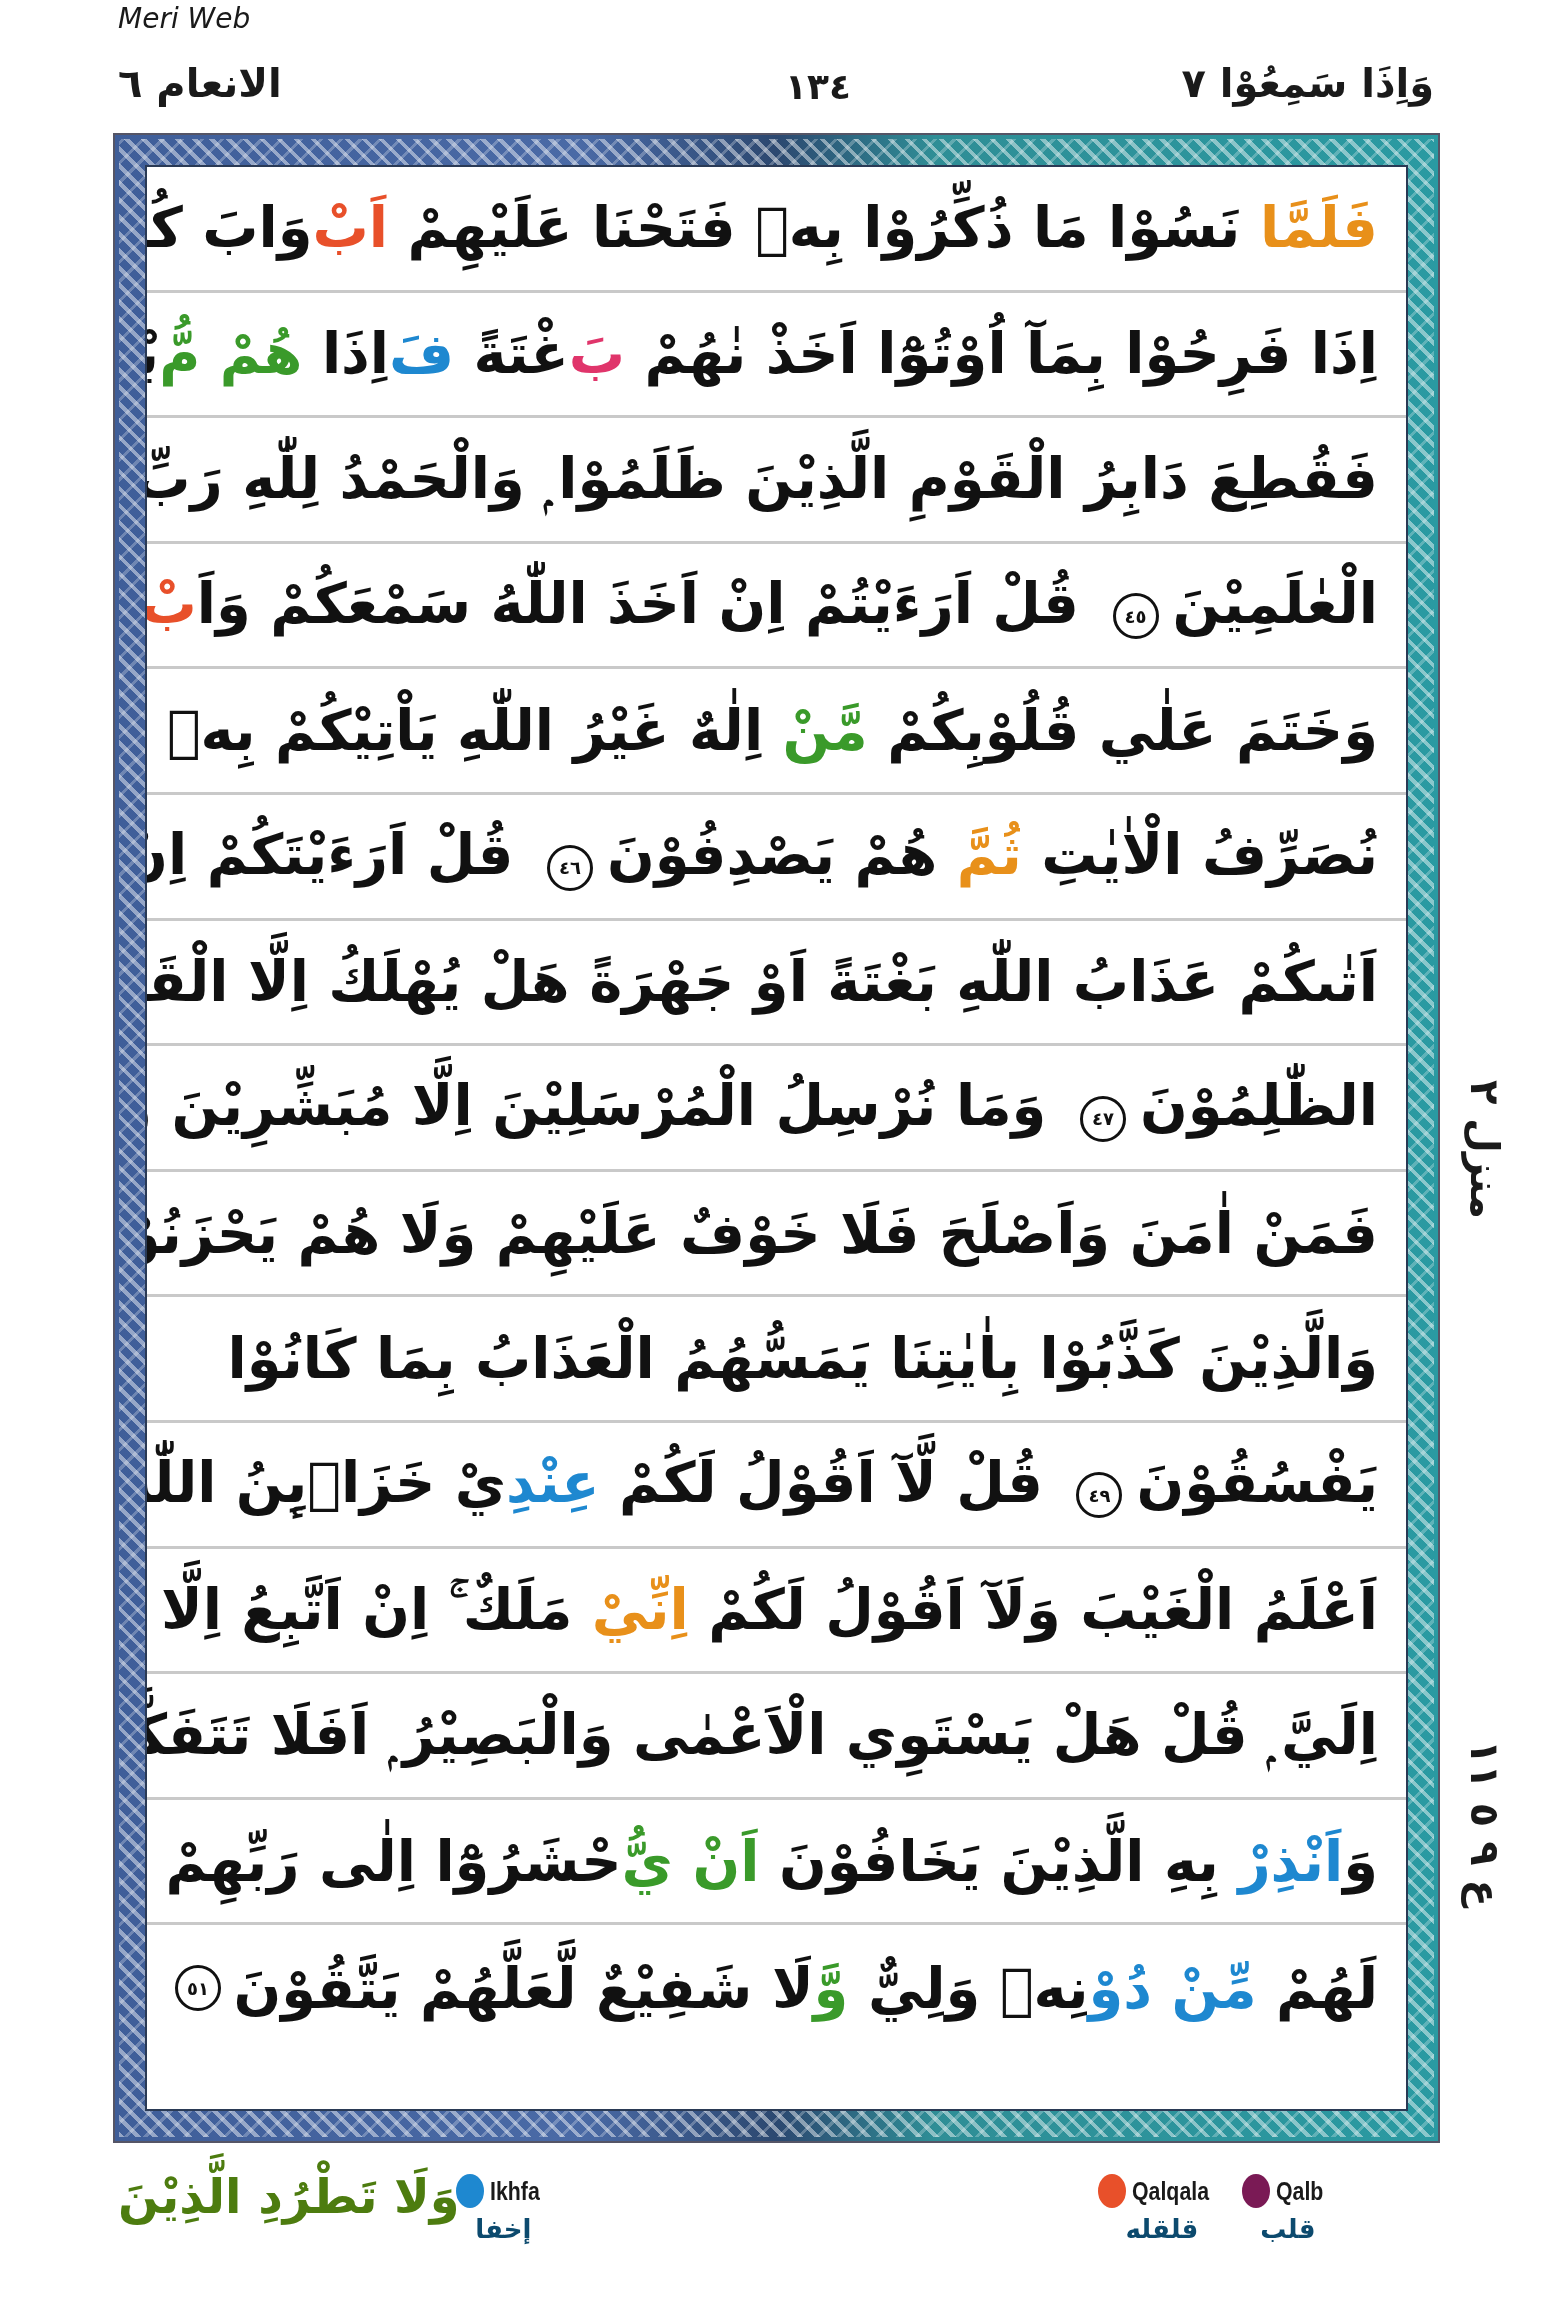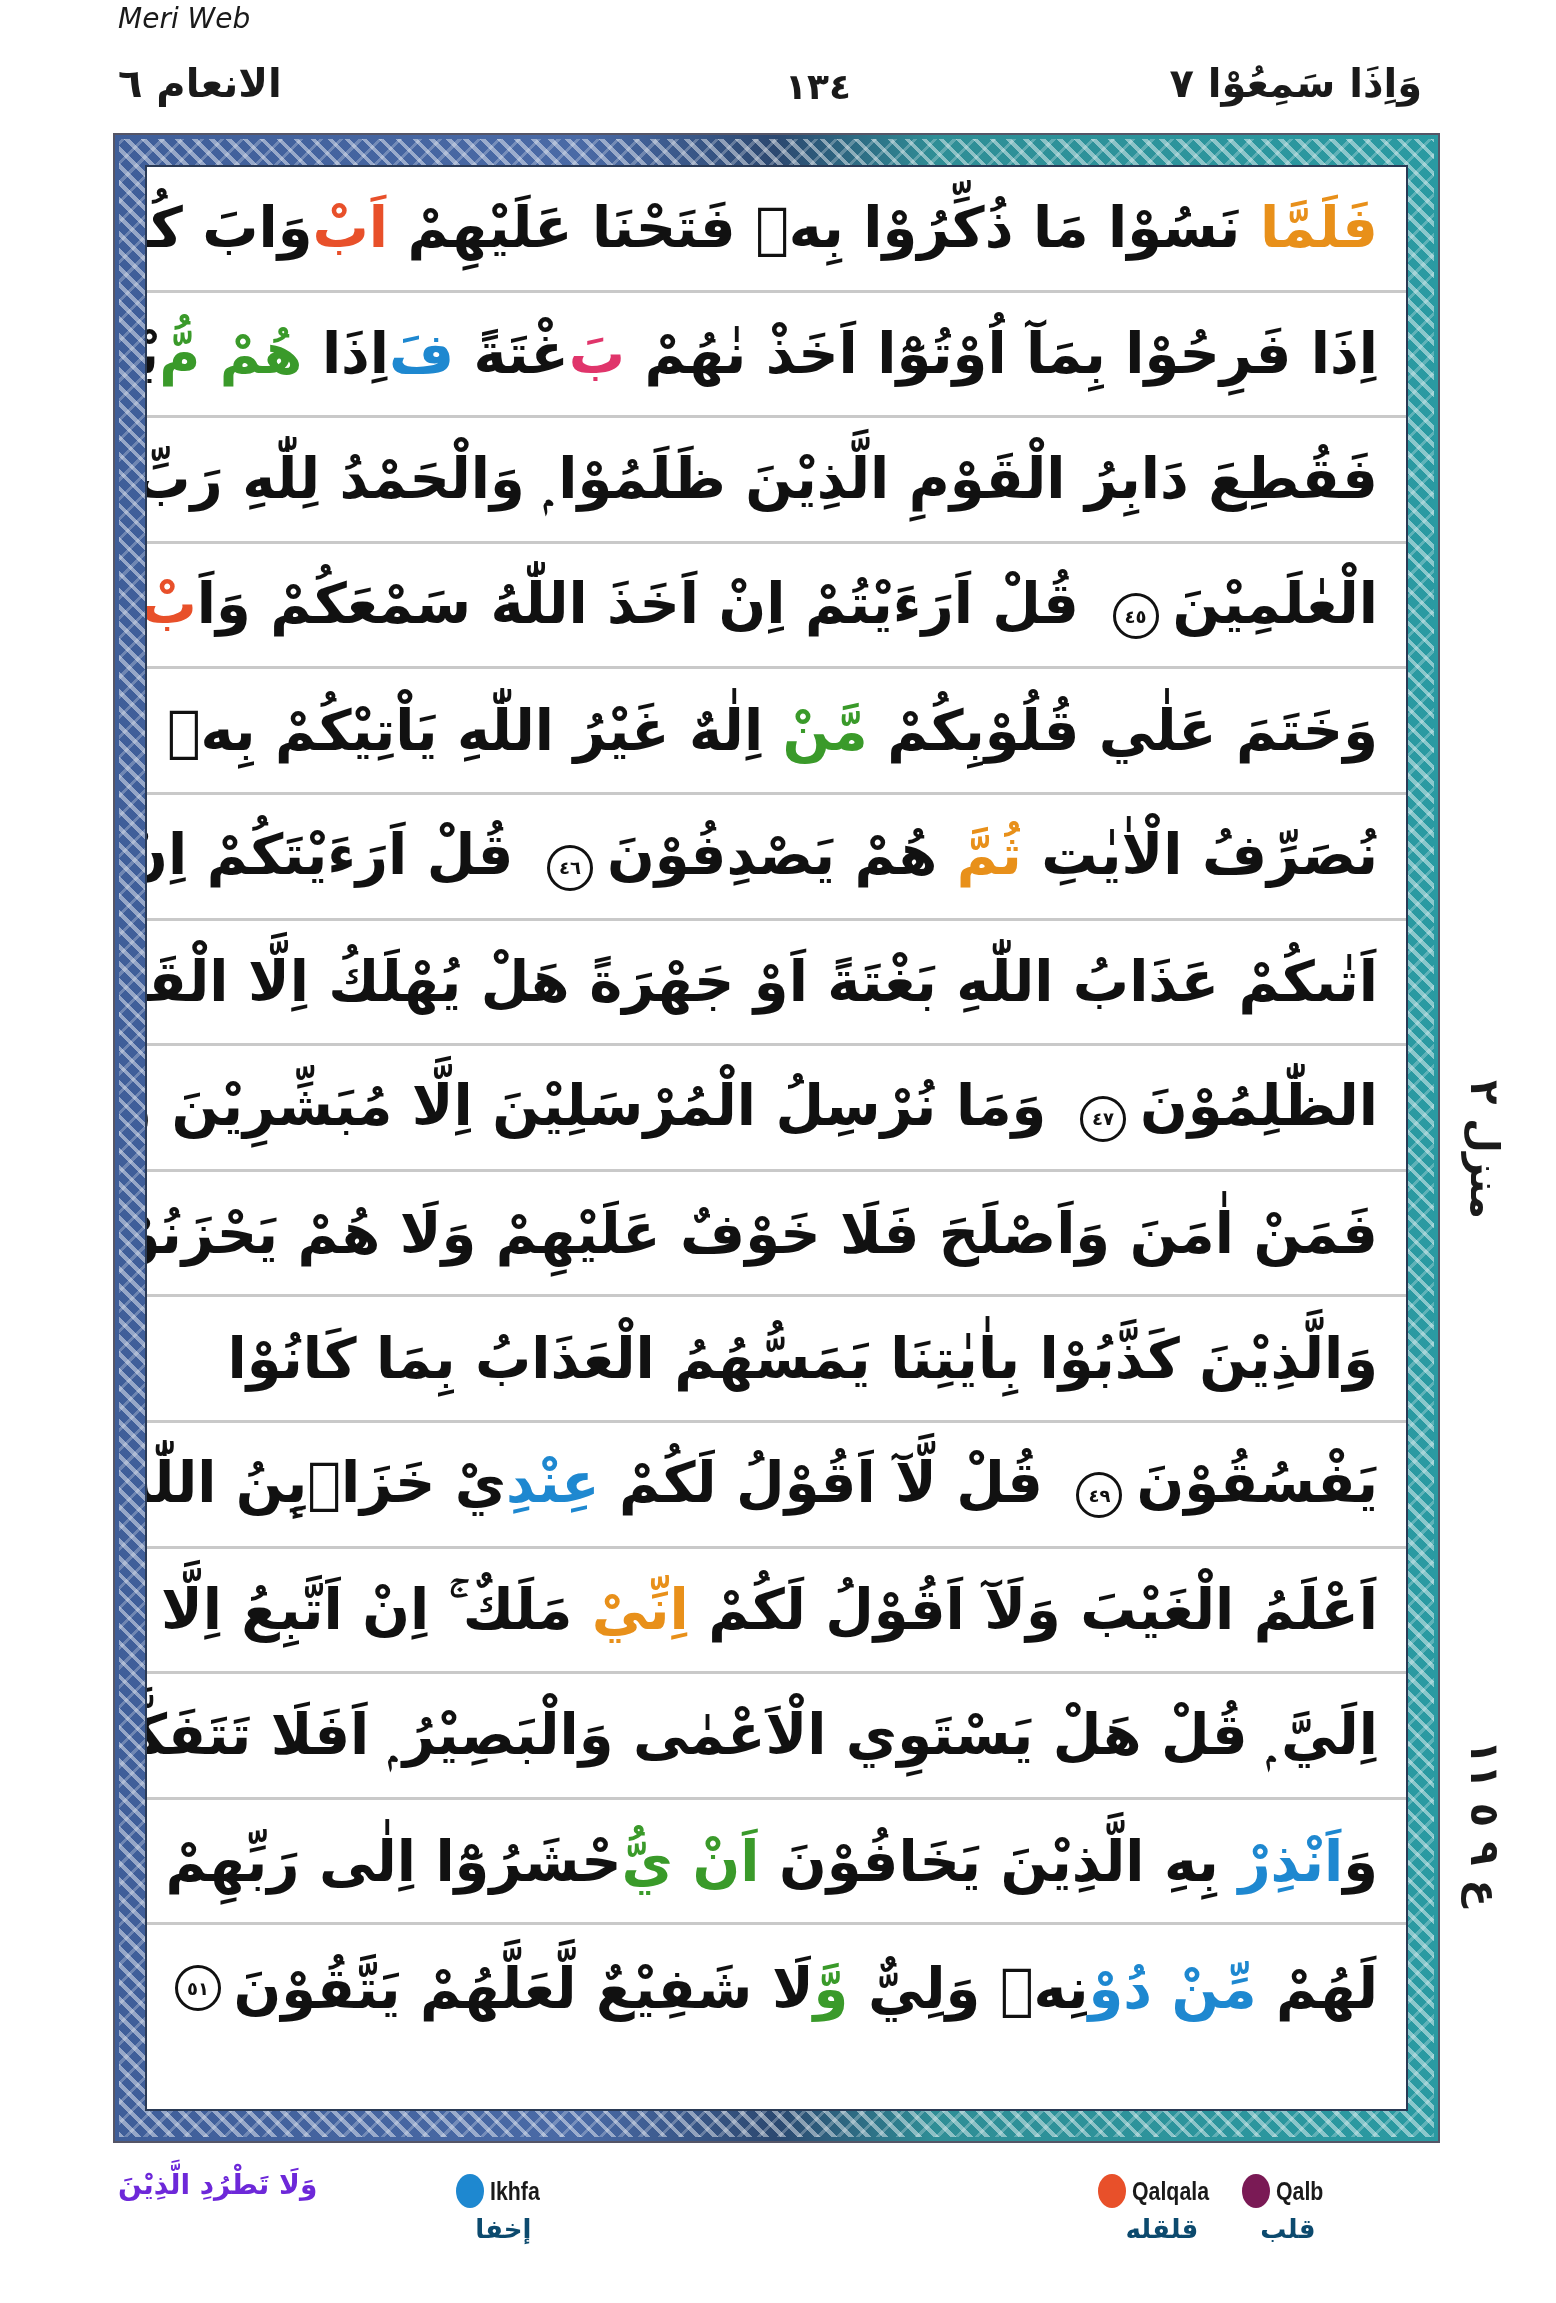--- a/index.html
+++ b/index.html
@@ -7,21 +7,21 @@
          font-family: "DejaVu Sans", sans-serif; color: #111; }
 
   .brand { position: absolute; left: 118px; top: 2px; font-family: "DejaVu Sans", sans-serif;
            font-weight: normal; font-style: italic; font-size: 28px; color: #1a1a1a; }
 
   .header { position: absolute; top: 60px; left: 118px; width: 1320px; height: 70px; }
   .header .left { position: absolute; left: 0; top: 0; font-family: "DejaVu Sans", sans-serif;
                   font-size: 40px; font-weight: bold; direction: rtl; color: #1a1a1a; }
   .header .center { position: absolute; left: 620px; width: 160px; top: 6px; text-align: center;
                     font-size: 36px; font-weight: bold; color: #1a1a1a; }
-  .header .right { position: absolute; right: 16px; top: 0; font-size: 40px; font-weight: bold;
+  .header .right { position: absolute; right: 4px; top: 0; font-size: 40px; font-weight: bold;
                    direction: rtl; color: #1a1a1a; }
 
   .frame { position: absolute; left: 113px; top: 133px; width: 1327px; height: 2010px;
            box-sizing: border-box; padding: 30px;
            background: linear-gradient(90deg, #3f5e99 0%, #4a6aa6 35%, #2c4870 50%, #2f8e96 62%, #2a9aa2 100%);
            border: 2px solid #556; }
   .frame::before { content: ""; position: absolute; inset: 4px;
            background-image: repeating-linear-gradient(45deg, rgba(255,255,255,0.45) 0 4px, transparent 4px 12px),
                              repeating-linear-gradient(-45deg, rgba(255,255,255,0.25) 0 3px, transparent 3px 14px);
            pointer-events: none; }
@@ -40,22 +40,22 @@
   .c-ikhfa { color: #1e88d0; }
   .c-meem { color: #e0356b; }
   .c-qalqala { color: #e8502a; }
   .c-ghunna { color: #3a9a2a; }
   .c-madd { color: #e8901a; }
 
   .margin-note { position: absolute; left: 1462px; font-size: 40px; font-weight: bold;
                  writing-mode: vertical-rl; color: #1a1a1a; }
 
   .footer { position: absolute; top: 2160px; left: 118px; width: 1320px; height: 140px; }
-  .catchword { position: absolute; left: 0; top: 8px; font-size: 28px; font-weight: bold;
-               direction: rtl; color: #6d28d9; }
+  .catchword { position: absolute; left: 0; top: 8px; font-size: 48px; font-weight: bold;
+               direction: rtl; color: #4d7c0f; }
   .legend-item { position: absolute; top: 14px; display: flex; flex-direction: column; align-items: center; }
   .legend-top { display: flex; align-items: center; gap: 6px; }
   .dot { width: 28px; height: 34px; border-radius: 50%; display: inline-block; }
   .legend-en { font-family: "Liberation Sans", sans-serif; font-weight: bold; font-size: 26px;
                color: #1a1a1a; transform: scaleX(0.82); transform-origin: left; }
   .legend-ur { font-size: 26px; font-weight: bold; direction: rtl; color: #0c4a6e; margin-top: 6px; }
 </style>
 </head>
 <body>
 

